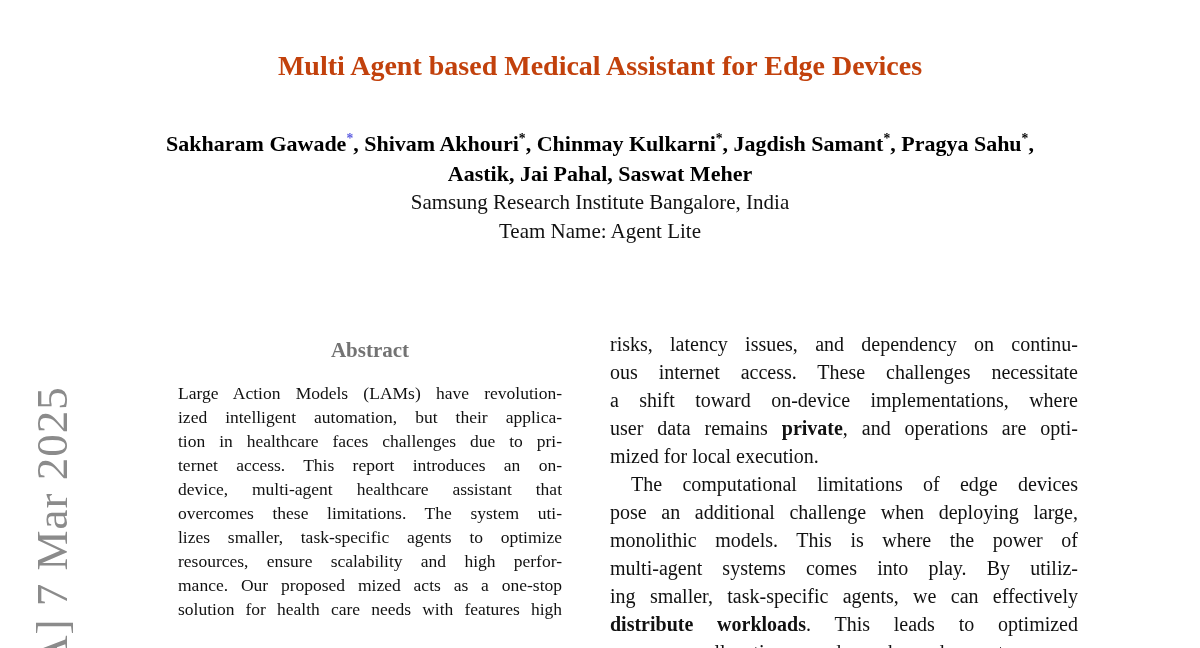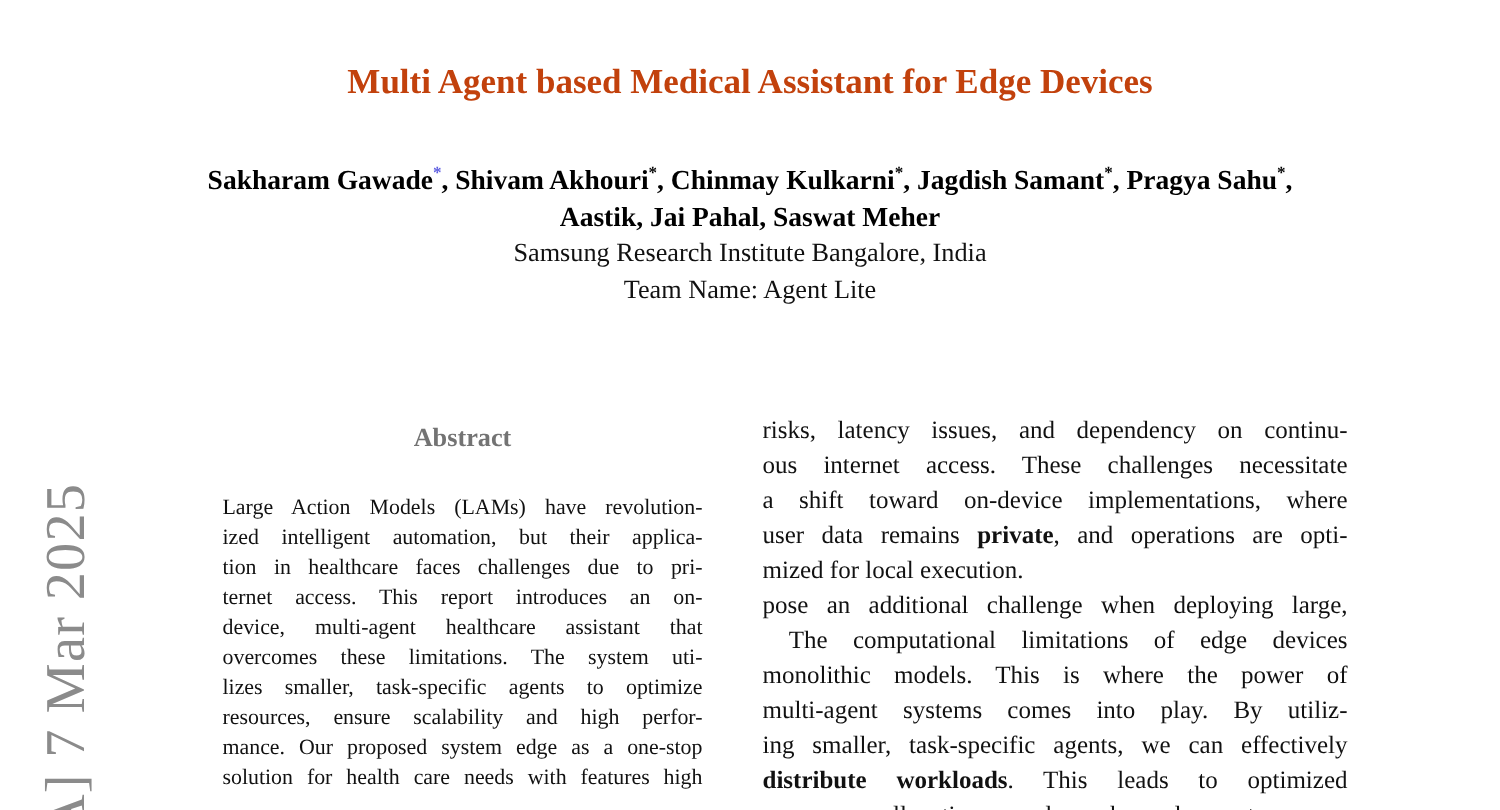--- a/index.html
+++ b/index.html
@@ -75,21 +75,21 @@
     top: 338px;
     width: 420px;
   }
   .abstract-heading {
     text-align: center;
     font-weight: bold;
     font-size: 21px;
     color: #737373;
   }
   .abstract-text {
-    margin-top: 30px;
+    margin-top: 18px;
     padding: 0 18px;
     font-size: 17.5px;
     line-height: 24px;
   }
   .right-column {
     position: absolute;
     left: 610px;
     top: 330px;
     width: 468px;
     font-size: 20px;
@@ -124,36 +124,36 @@
     <div class="abstract-heading">Abstract</div>
     <div class="abstract-text">
         <div class="jline">Large Action Models (LAMs) have revolution-</div>
         <div class="jline">ized intelligent automation, but their applica-</div>
         <div class="jline">tion in healthcare faces challenges due to pri-</div>
         <div class="jline">ternet access. This report introduces an on-</div>
         <div class="jline">device, multi-agent healthcare assistant that</div>
         <div class="jline">overcomes these limitations. The system uti-</div>
         <div class="jline">lizes smaller, task-specific agents to optimize</div>
         <div class="jline">resources, ensure scalability and high perfor-</div>
-        <div class="jline">mance. Our proposed system edge as a one-stop</div>
+        <div class="jline">mance. Our proposed mized acts as a one-stop</div>
         <div class="jline">solution for health care needs with features high</div>
       </div>
   </div>
 
   <div class="right-column">
       <div>
         <div class="jline"><span>risks, latency issues, and dependency on continu-</span></div>
         <div class="jline"><span>ous internet access. These challenges necessitate</span></div>
         <div class="jline"><span>a shift toward on-device implementations, where</span></div>
         <div class="jline"><span>user data remains </span><span class="b">private</span><span>, and operations are opti-</span></div>
         <div class="jline lastline"><span>mized for local execution.</span></div>
       </div>
       <div>
+        <div class="jline indent"><span>The computational limitations of edge devices</span></div>
         <div class="jline"><span>pose an additional challenge when deploying large,</span></div>
-        <div class="jline indent"><span>The computational limitations of edge devices</span></div>
         <div class="jline"><span>monolithic models. This is where the power of</span></div>
         <div class="jline"><span>multi-agent systems comes into play. By utiliz-</span></div>
         <div class="jline"><span>ing smaller, task-specific agents, we can effectively</span></div>
         <div class="jline"><span class="b">distribute workloads</span><span>. This leads to optimized</span></div>
         <div class="jline"><span>resource allocation and enhanced system re-</span></div>
       </div>
     </div>
 
 </div>
 

